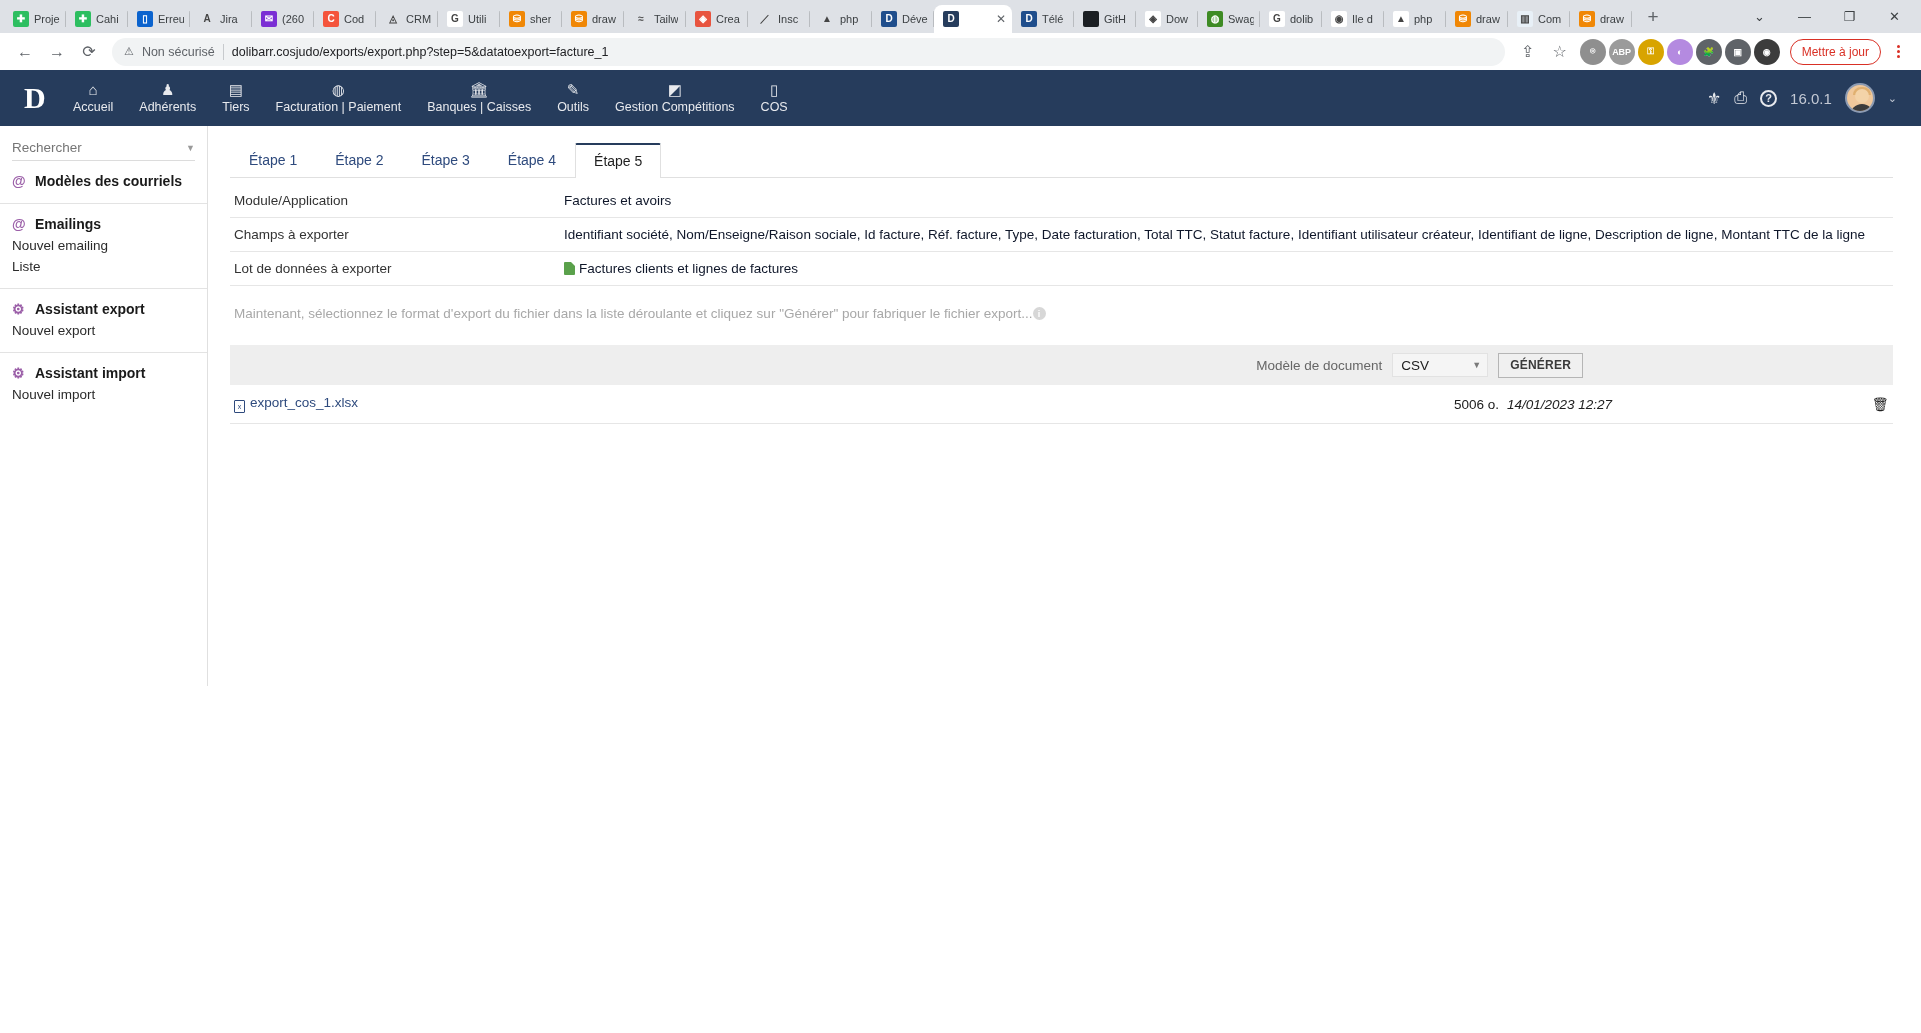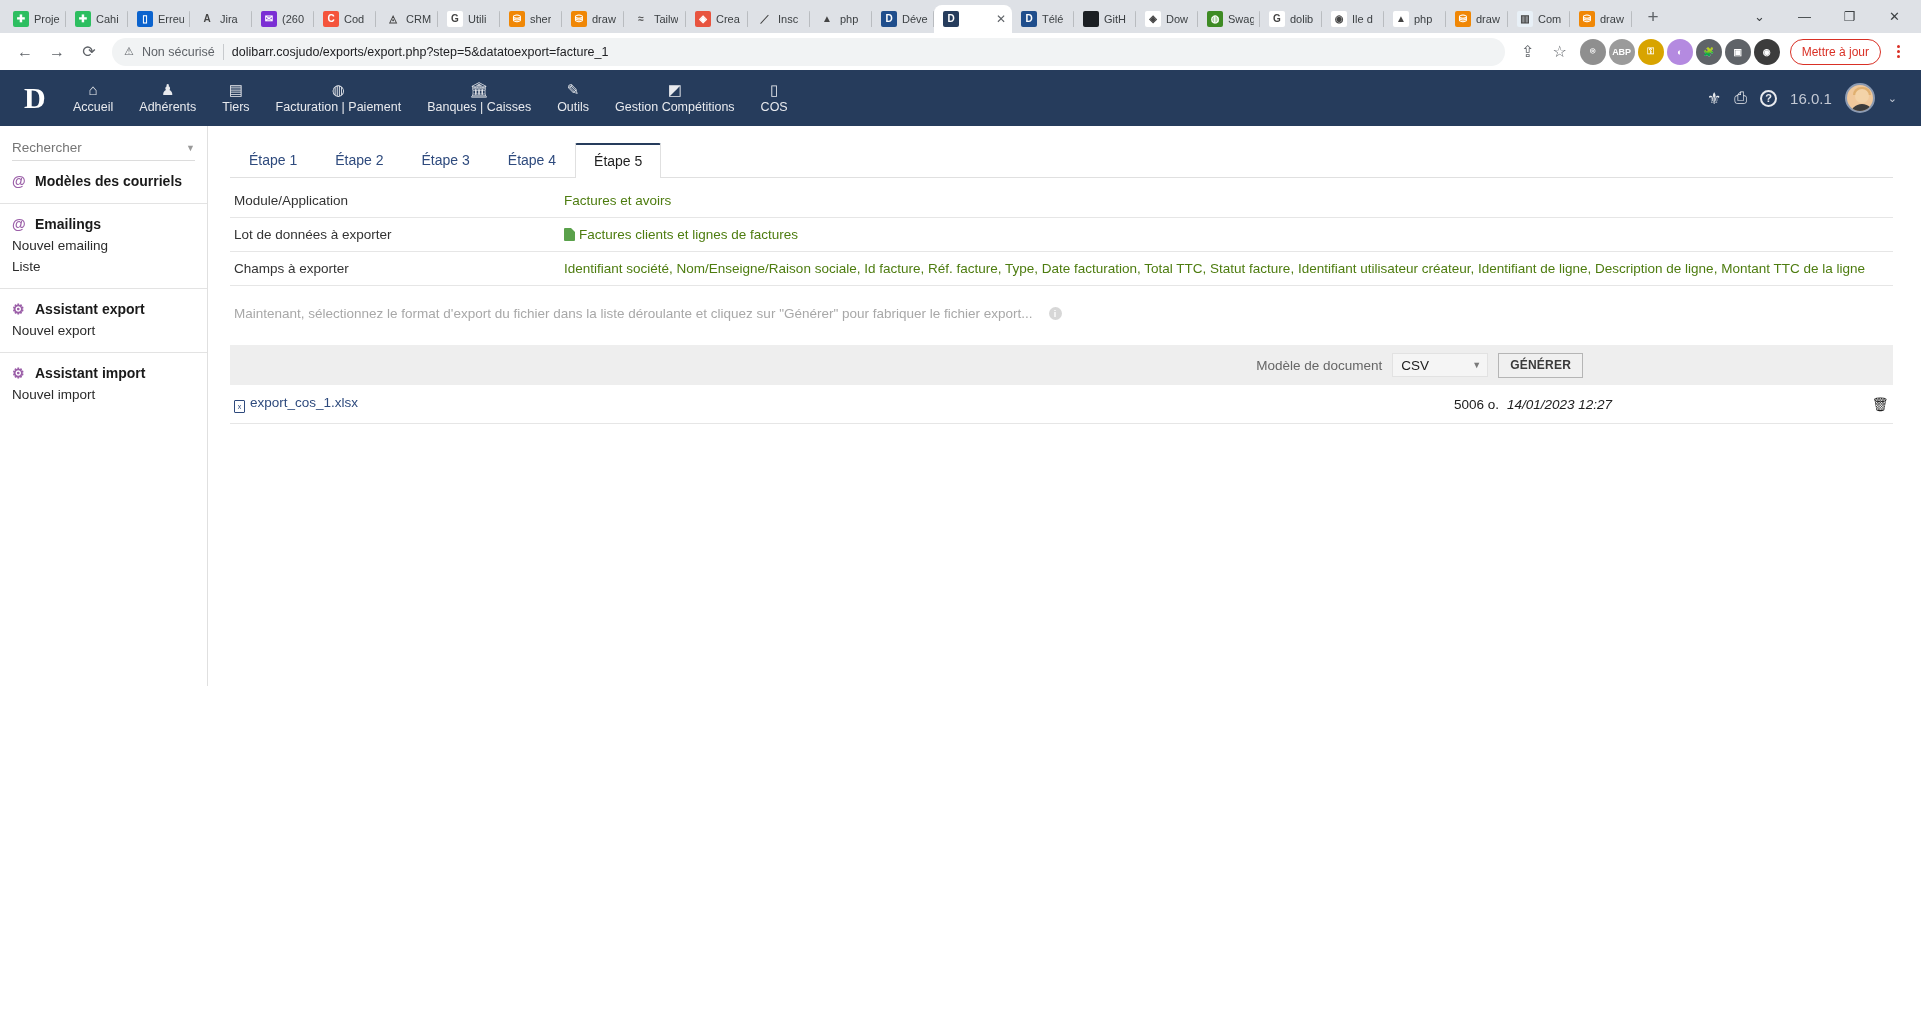--- a/index.html
+++ b/index.html
@@ -155,38 +155,38 @@
   }
   .etape-tab.active {
     background: #fff; border-color: #e0e0e0; border-top: 2px solid #263c5c;
     color: #1f1f1f; border-radius: 2px 2px 0 0;
   }
   #tabs-underline { height: 1px; background: #e0e0e0; margin-top: -1px; }
 
   table.info { width: 100%; border-collapse: collapse; margin-top: 6px; }
   table.info td {
     border-bottom: 1px solid #e6e6e6; padding: 9px 4px; font-size: 13.5px;
-    vertical-align: top; color: #4d7c0f;
+    vertical-align: top; color: #0f172a;
   }
   table.info td.lbl { width: 330px; color: #333; }
   .muted { color: #a0a0a0; }
   .xls-ico {
     display: inline-block; width: 11px; height: 13px; background: #5aa14b;
     border-radius: 1px; vertical-align: -2px; margin-right: 4px;
     position: relative;
   }
   .xls-ico::after {
     content: ""; position: absolute; right: 0; top: 0;
     border-width: 0 4px 4px 0; border-style: solid;
     border-color: transparent #ffffff transparent transparent;
   }
 
   #hint {
     color: #a8a8a8; font-size: 13.5px; padding: 20px 4px 18px 4px;
-    display: flex; align-items: center; gap: 16px;
+    display: flex; align-items: center; gap: 0;
   }
   .help-ico {
     width: 13px; height: 13px; border-radius: 50%; background: #d7d7d7;
     color: #fff; font-size: 9px; display: inline-flex; align-items: center;
     justify-content: center; font-weight: bold;
   }
 
   #genbar {
     background: #eeeeee; height: 40px; display: flex; align-items: center;
     justify-content: flex-end; padding: 0 0 0 0; gap: 10px;
@@ -478,26 +478,26 @@
       </div>
     <div id="tabs-underline"></div>
 
     <table class="info">
       <tbody id="summary-body">
           <tr>
             <td class="lbl">Module/Application</td>
             <td class="val"><span>Factures et avoirs</span></td>
           </tr>
           <tr>
+            <td class="lbl">Champs à exporter</td>
+            <td class="val"><span>Identifiant société, Nom/Enseigne/Raison sociale, Id facture, Réf. facture, Type, Date facturation, Total TTC, Statut facture, Identifiant utilisateur créateur, Identifiant de ligne, Description de ligne, Montant TTC de la ligne</span></td>
+          </tr>
+          <tr>
             <td class="lbl">Lot de données à exporter</td>
             <td class="val"><span class="xls-ico"></span><span>Factures clients et lignes de factures</span></td>
-          </tr>
-          <tr>
-            <td class="lbl">Champs à exporter</td>
-            <td class="val"><span>Identifiant société, Nom/Enseigne/Raison sociale, Id facture, Réf. facture, Type, Date facturation, Total TTC, Statut facture, Identifiant utilisateur créateur, Identifiant de ligne, Description de ligne, Montant TTC de la ligne</span></td>
           </tr>
         </tbody>
     </table>
 
     <div id="hint">
       <span>Maintenant, sélectionnez le format d'export du fichier dans la liste déroulante et cliquez sur "Générer" pour fabriquer le fichier export...</span>
       <span class="help-ico">i</span>
     </div>
 
     <div id="genbar">

